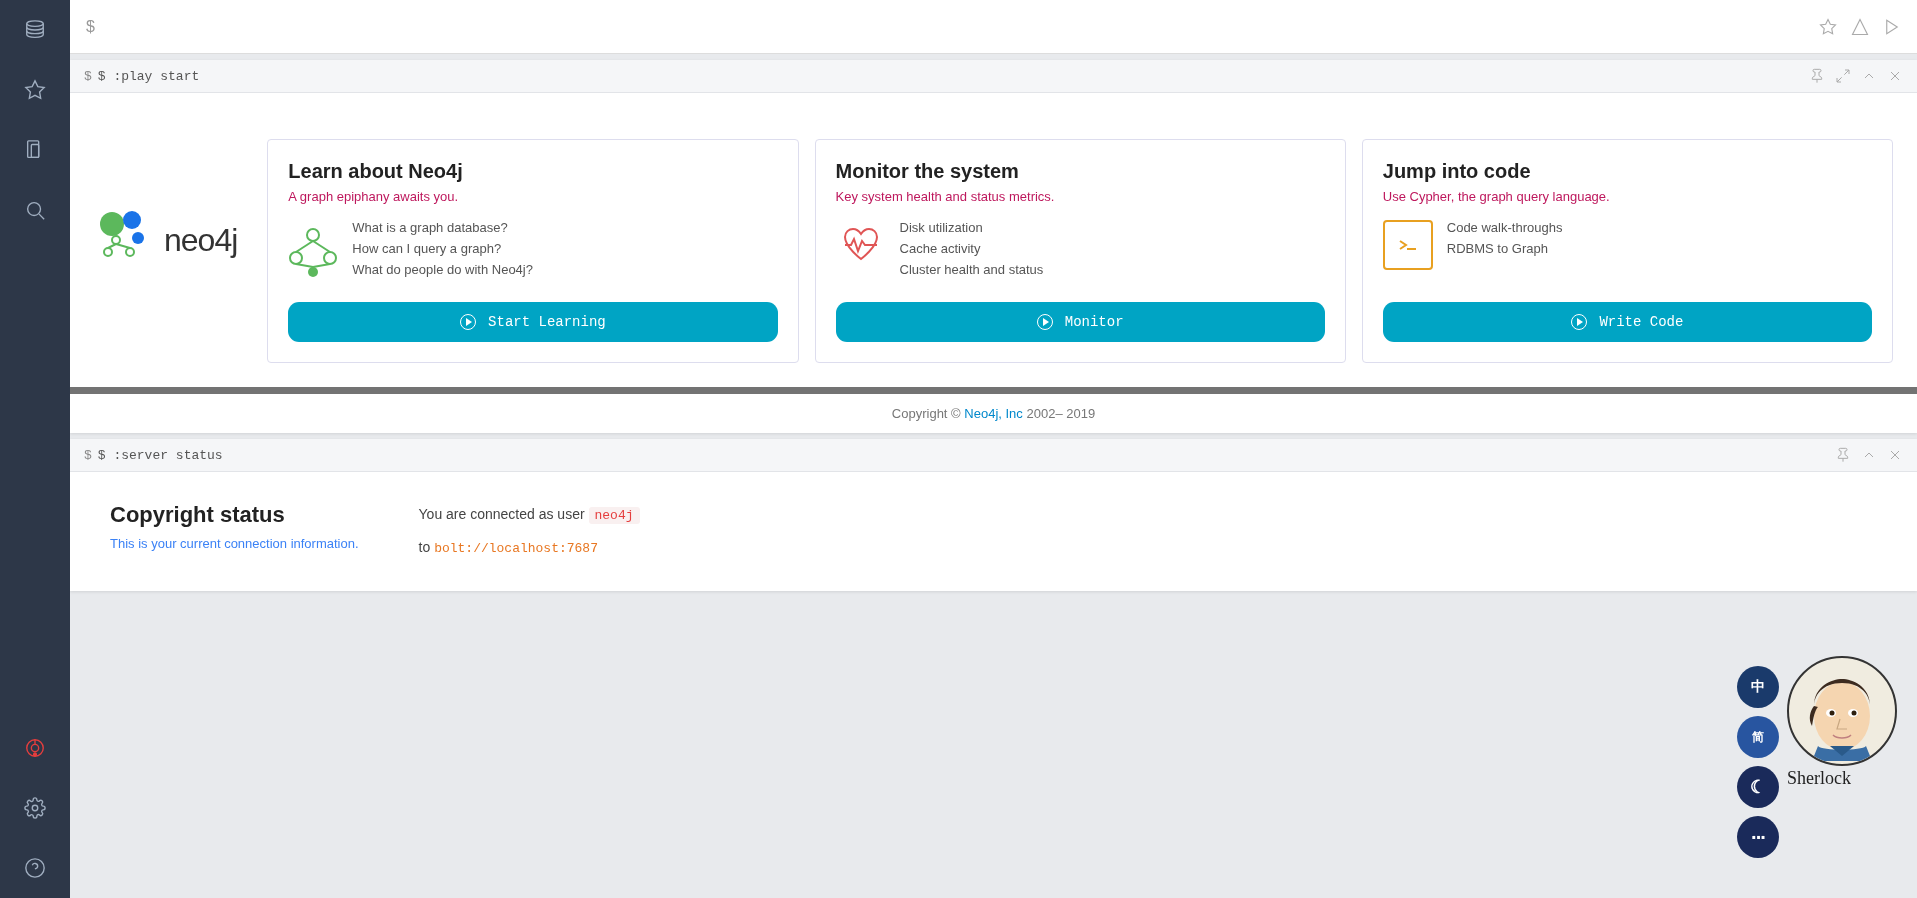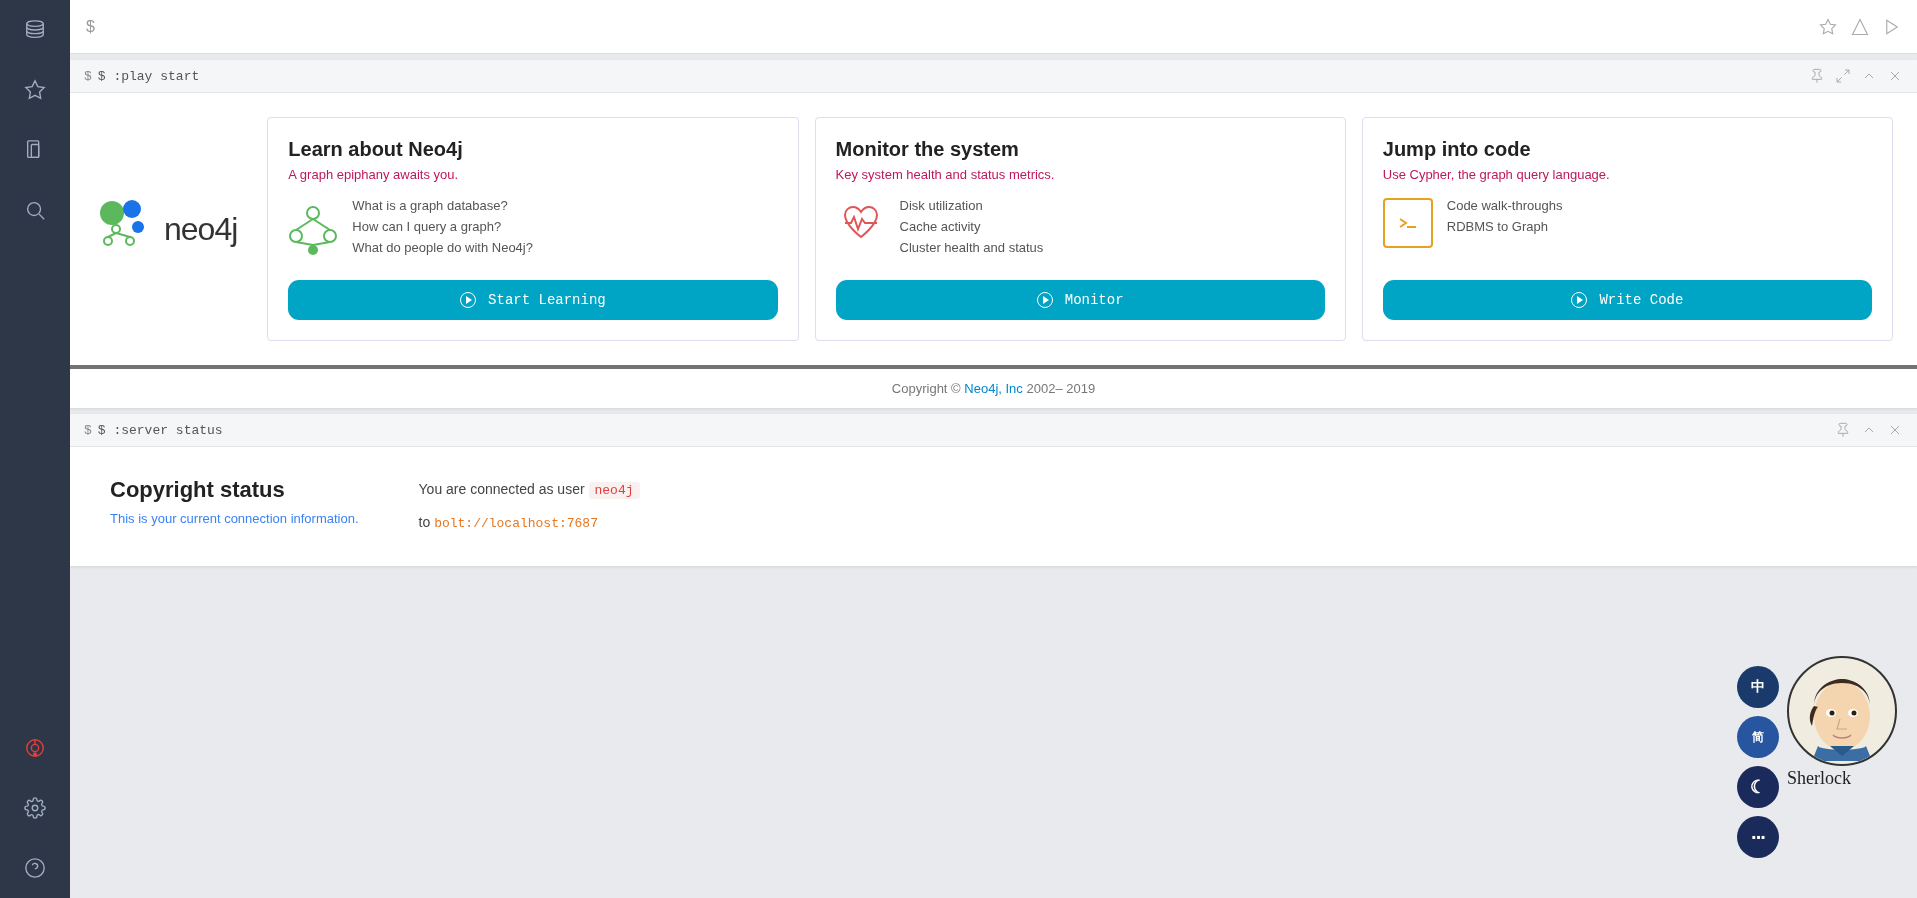--- a/index.html
+++ b/index.html
@@ -124,20 +124,21 @@
       font-weight: 300;
       color: #333;
       letter-spacing: -1px;
     }
 
     
     .cards-container {
       display: flex;
       gap: 16px;
       flex: 1;
+      margin-top: 22px;
     }
     .card {
       border: 1px solid #dde;
       border-radius: 4px;
       padding: 20px;
       flex: 1;
       display: flex;
       flex-direction: column;
     }
     .card h2 {
@@ -188,21 +189,21 @@
       gap: 8px;
     }
 
     
     .copyright {
       text-align: center;
       padding: 12px;
       font-size: 13px;
       color: #777;
       background: #fff;
-      border-top: 4px solid #737373;
+      border-top: 7px solid #737373;
     }
     .copyright a { color: #0088cc; text-decoration: none; }
 
     
     .server-panel-content {
       padding: 30px 40px;
       display: flex;
       gap: 60px;
     }
     .connection-left h2 {

